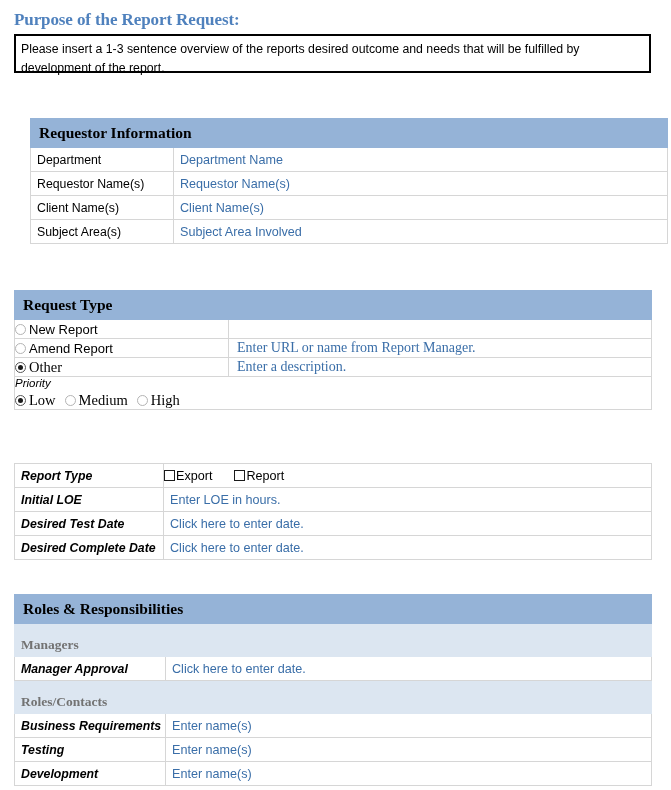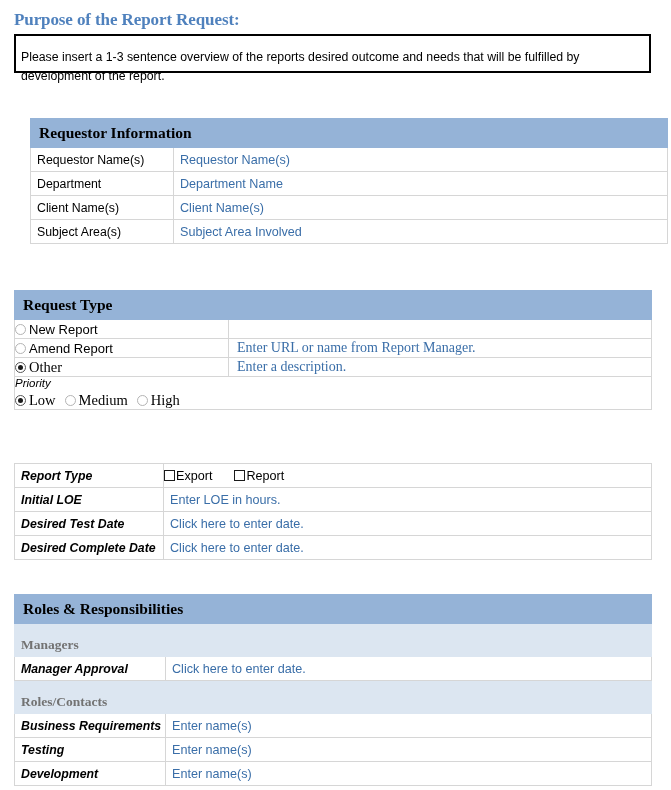--- a/index.html
+++ b/index.html
@@ -41,21 +41,21 @@
     height: 39px;
     border: 2px solid #000000;
     box-sizing: border-box;
     background: #ffffff;
   }
   .purpose-text {
     font-family: "Liberation Sans", sans-serif;
     font-size: 12.3px;
     line-height: 19px;
     color: #000000;
-    padding: 12px 5px 0 5px;
+    padding: 4px 5px 0 5px;
     display: block;
   }
 
   
   .doc-table {
     position: absolute;
     border-collapse: collapse;
     width: 638px;
     table-layout: fixed;
     background: #ffffff;
@@ -215,32 +215,32 @@
         <col>
       </colgroup>
     <tbody>
       <tr class="band-head">
         <td colspan="2">
           <span class="band-title">Requestor Information</span>
         </td>
       </tr>
       <tr class="r-std">
         <td>
+          <span class="lbl">Department</span>
+        </td>
+        <td>
+          <span class="ph">Department Name</span>
+        </td>
+      </tr>
+      <tr class="r-std">
+        <td>
           <span class="lbl">Requestor Name(s)</span>
         </td>
         <td>
           <span class="ph">Requestor Name(s)</span>
-        </td>
-      </tr>
-      <tr class="r-std">
-        <td>
-          <span class="lbl">Department</span>
-        </td>
-        <td>
-          <span class="ph">Department Name</span>
         </td>
       </tr>
       <tr class="r-std">
         <td>
           <span class="lbl">Client Name(s)</span>
         </td>
         <td>
           <span class="ph">Client Name(s)</span>
         </td>
       </tr>

